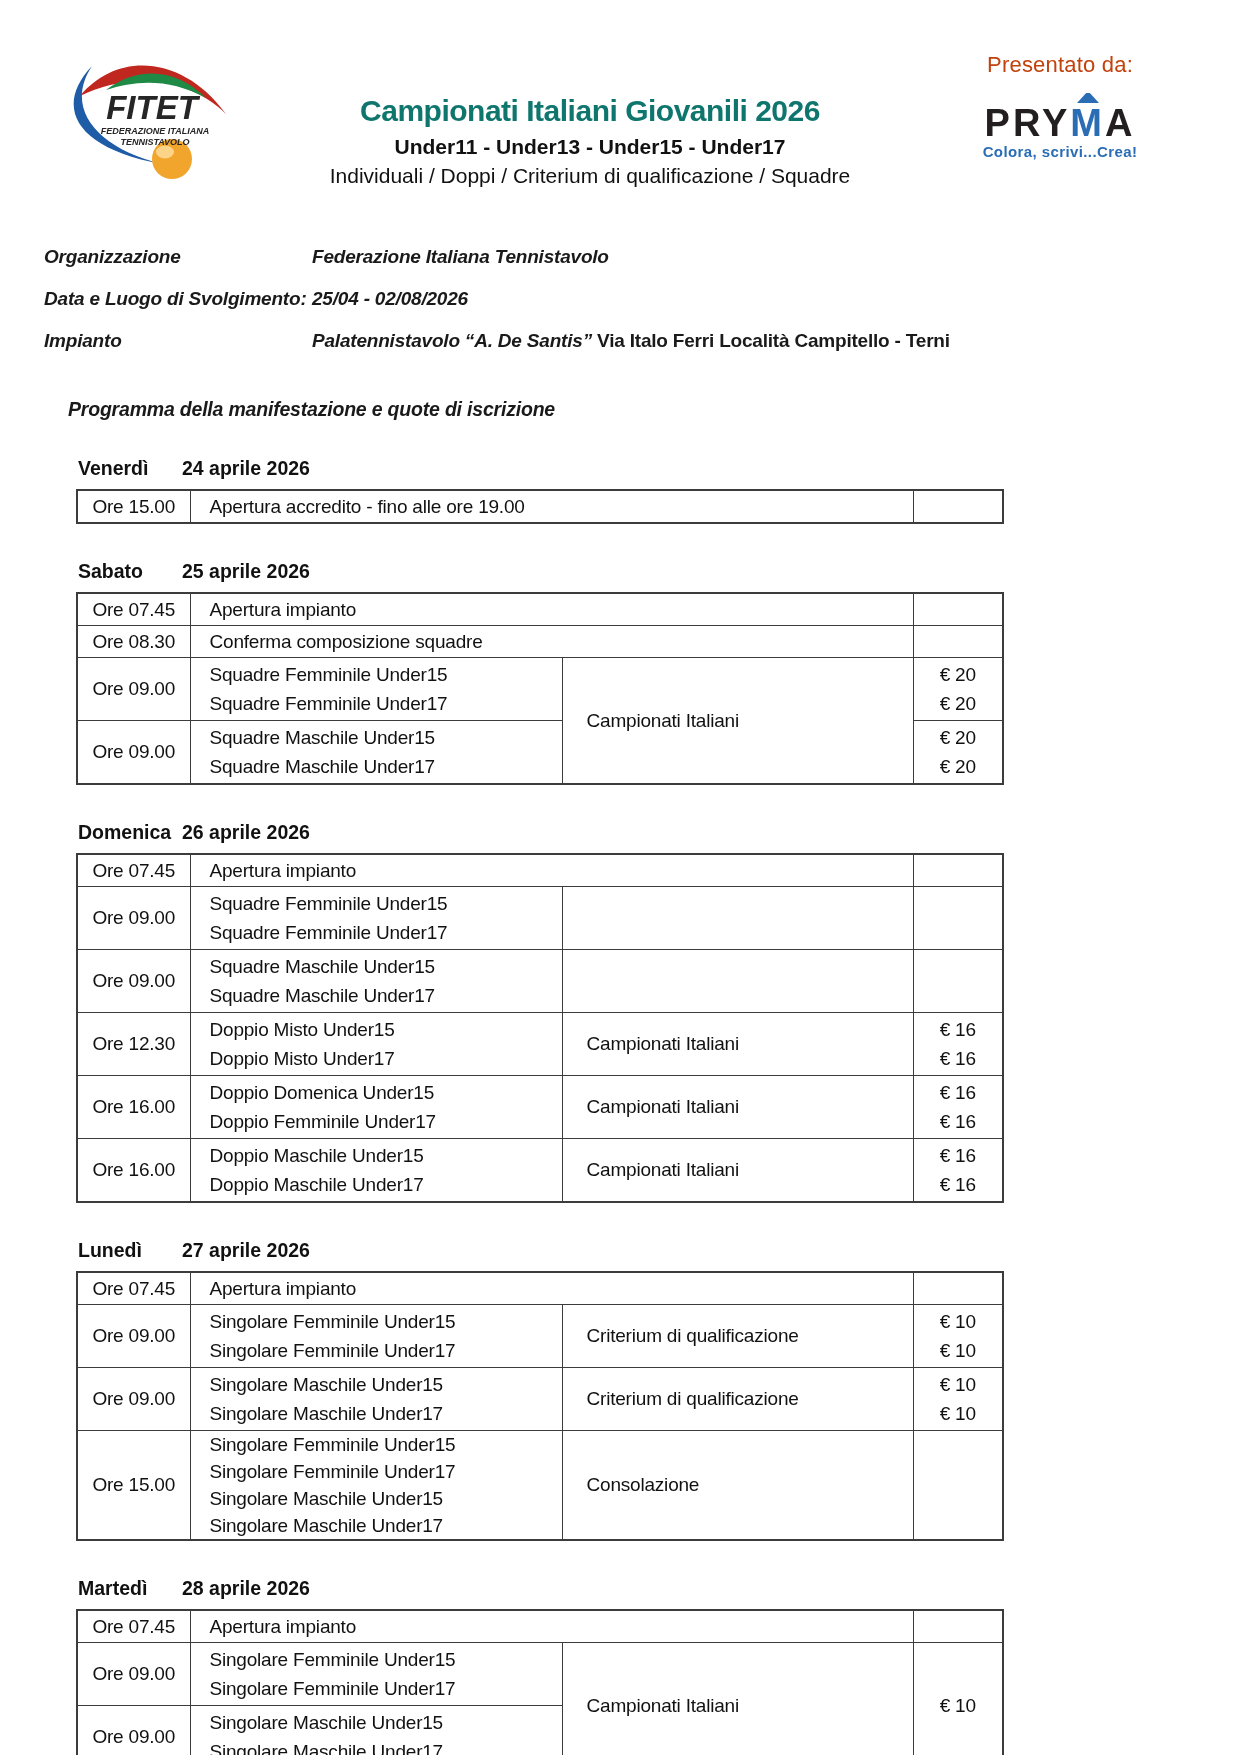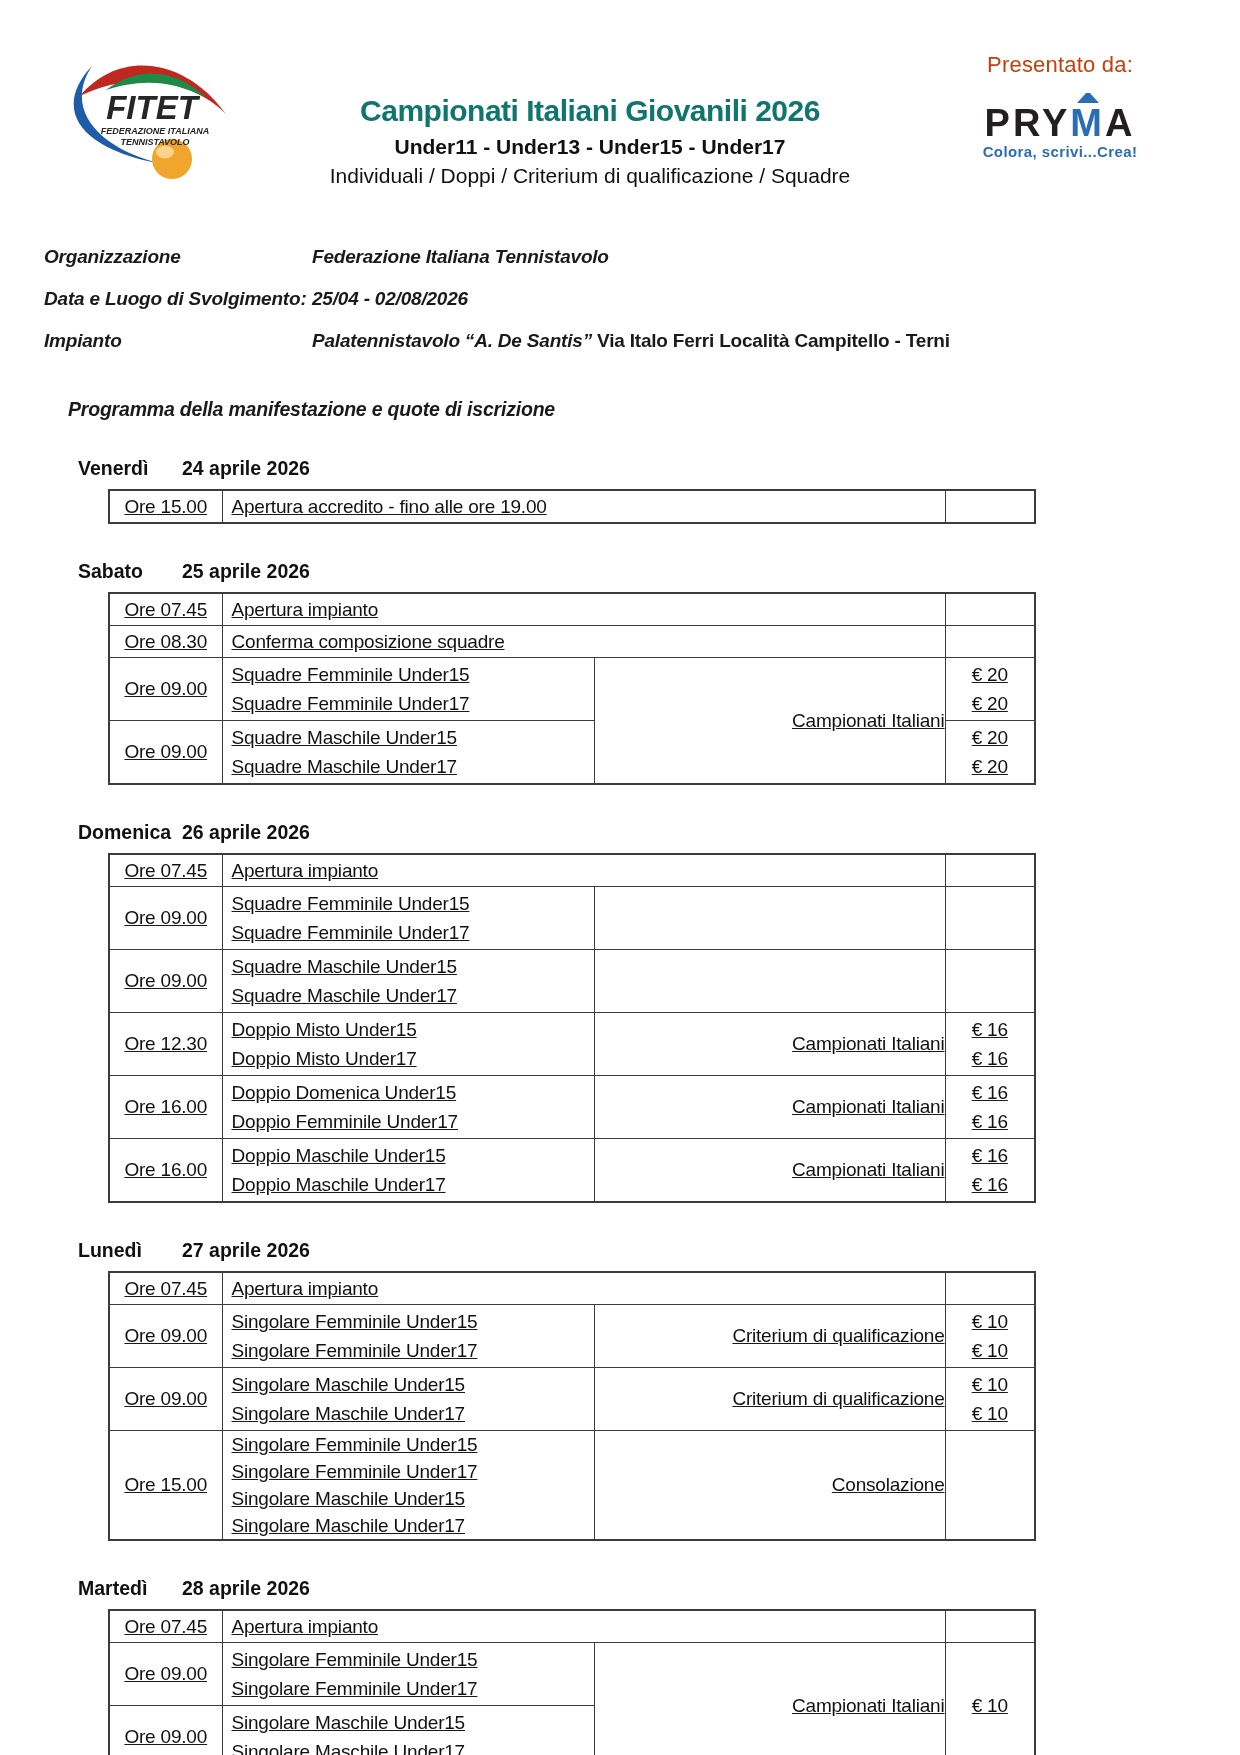--- a/index.html
+++ b/index.html
@@ -34,31 +34,31 @@
   .info-value { font-weight:bold; font-style:italic; font-size:19px; letter-spacing:-0.2px; }
   .info-value-plain { font-weight:bold; font-size:19px; letter-spacing:-0.2px; }
 
   .program-title { margin:26px 0 0 68px; font-weight:bold; font-style:italic;
     font-size:19.5px; letter-spacing:-0.2px; }
 
   
   .day { margin-top:36px; }
   .day-heading { margin-left:78px; font-weight:bold; font-size:19.5px; color:#111; }
   .day-name { display:inline-block; min-width:104px; }
-  .day-table { margin:9px 0 0 108px; border-collapse:collapse; table-layout:fixed;
-    width:926px; border:2px solid #3c3c3c;text-decoration:underline; }
+  .day-table { margin:9px 0 0 76px; border-collapse:collapse; table-layout:fixed;
+    width:926px; border:2px solid #3c3c3c; }
   .day-table td { border:1.5px solid #3c3c3c; font-size:19px; padding:0;
     vertical-align:middle; letter-spacing:-0.2px; color:#111; }
   col.c-time { width:113px; }
   col.c-event { width:372px; }
   col.c-cat { width:351px; }
   col.c-fee { width:90px; }
   td.t { text-align:center; }
-  td.e { padding-left:9px; }
-  td.c { padding-left:16px;text-align:right; }
+  td.e { padding-left:19px; }
+  td.c { padding-left:24px; }
   td.f { text-align:center; }
   .line { display:block; line-height:29px; }
   .line4 { display:block; line-height:27px; }
   tr.h1 td { height:31px; }
   tr.h2 td { height:62px; }
   tr.h4 td { height:108px; }
 </style>
 </head>
 <body>
 

